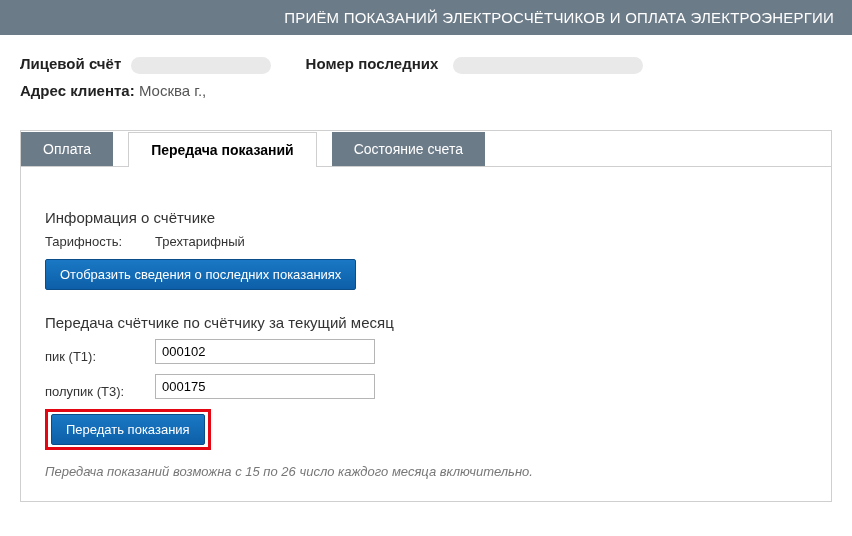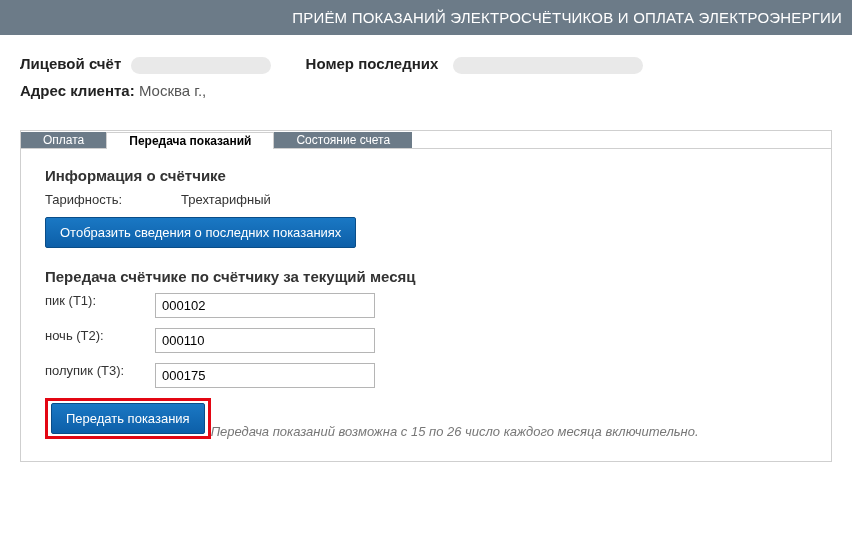--- a/index.html
+++ b/index.html
@@ -7,21 +7,21 @@
       font-family: Arial, Helvetica, sans-serif;
       font-size: 13px;
       color: #333;
       background: #fff;
       width: 852px;
     }
     .header-bar {
       background: #6c7b88;
       color: #fff;
       text-align: right;
-      padding: 9px 10px;
+      padding: 9px 18px;
       font-size: 15px;
       letter-spacing: 0.2px;
     }
     .container {
       padding: 20px;
     }
     .info-block {
       margin-bottom: 30px;
       color: #222;
     }
@@ -40,89 +40,91 @@
     .masked.acct { width: 140px; margin: 0 30px 0 6px; }
     .masked.meter { width: 190px; margin-left: 10px; }
     .address-val { color: #555; font-weight: normal; }
     .address-mask { display:inline-block; background:#fff; border-radius:12px; height:17px; width:180px; vertical-align:middle;}
 
     .tab-area {
       border: 1px solid #cfcfcf;
       padding: 0;
     }
     .tab {
-      padding: 1px 22px;
+      padding: 9px 22px;
       cursor: pointer;
-      font-size: 12px;
+      font-size: 14px;
       background: #6c7b88;
       color: #fff;
       border: none;
-      margin-right: 0;
+      margin-right: 15px;
     }
     .tab.active {
       background: #fff;
       color: #000;
       font-weight: bold;
       border-top: 1px solid #cfcfcf;
       border-left: 1px solid #cfcfcf;
       border-right: 1px solid #cfcfcf;
       position: relative;
       top: 1px;
     }
     .tab-row-border { border-bottom: 1px solid #cfcfcf; display:flex; align-items:flex-end; }
 
     .tab-content {
       padding: 18px 24px 22px 24px;
     }
     .section-title {
-      font-weight: bold;
+      font-weight: normal;
       font-size: 15px;
       margin-bottom: 8px;
+      margin-top: 24px;
     }
     .kv-row {
       display: flex;
       align-items: center;
       margin-bottom: 6px;
       font-size: 13px;
-      gap: 26px;
     }
     .kv-row .key { width: 110px; color: #333; }
     .kv-row .val { color: #333; }
     .btn {
       display: inline-block;
       background: linear-gradient(#1a78c4, #0d5fa8);
       color: #fff;
       padding: 7px 14px;
       font-size: 13px;
       border: 1px solid #0a4d88;
       border-radius: 2px;
       cursor: pointer;
     }
     .btn-row { margin: 10px 0 20px 0; }
 
     .input-row {
       display: flex;
-      align-items: flex-start;
+      align-items: flex-end;
       margin-bottom: 10px;
     }
     .input-row label {
       width: 110px;
       font-size: 13px;
     }
     .input-row input {
       width: 220px;
       padding: 4px 6px;
       border: 1px solid #b5b5b5;
       font-size: 13px;
     }
 
     .submit-row {
       display: flex;
-      align-items: flex-end;
+      align-items: flex-start;
+      gap: 14px;
       margin-top: 10px;
+      flex-direction: column;
     }
     .red-frame {
       border: 3px solid #e30613;
       padding: 2px 3px;
       display: inline-block;
     }
     .note {
       font-style: italic;
       color: #777;
       font-size: 13px;
@@ -169,24 +171,20 @@
         <span class="btn">Отобразить сведения о последних показаниях</span>
       </div>
 
       <div class="section-title">Передача счётчике по счётчику за текущий месяц</div>
 
       <div class="input-row">
         <label>пик (T1):</label>
         <input type="text" value="000102" style="">
       </div>
       <div class="input-row">
-        <label>ночь (T2):</label>
-        <input type="text" value="000110" style="">
-      </div>
-      <div class="input-row">
         <label>полупик (T3):</label>
         <input type="text" value="000175" style="">
       </div>
 
       <div class="submit-row">
         <span class="red-frame">
           <span class="btn">Передать показания</span>
         </span>
         <span class="note">Передача показаний возможна с 15 по 26 число каждого месяца включительно.</span>
       </div>

